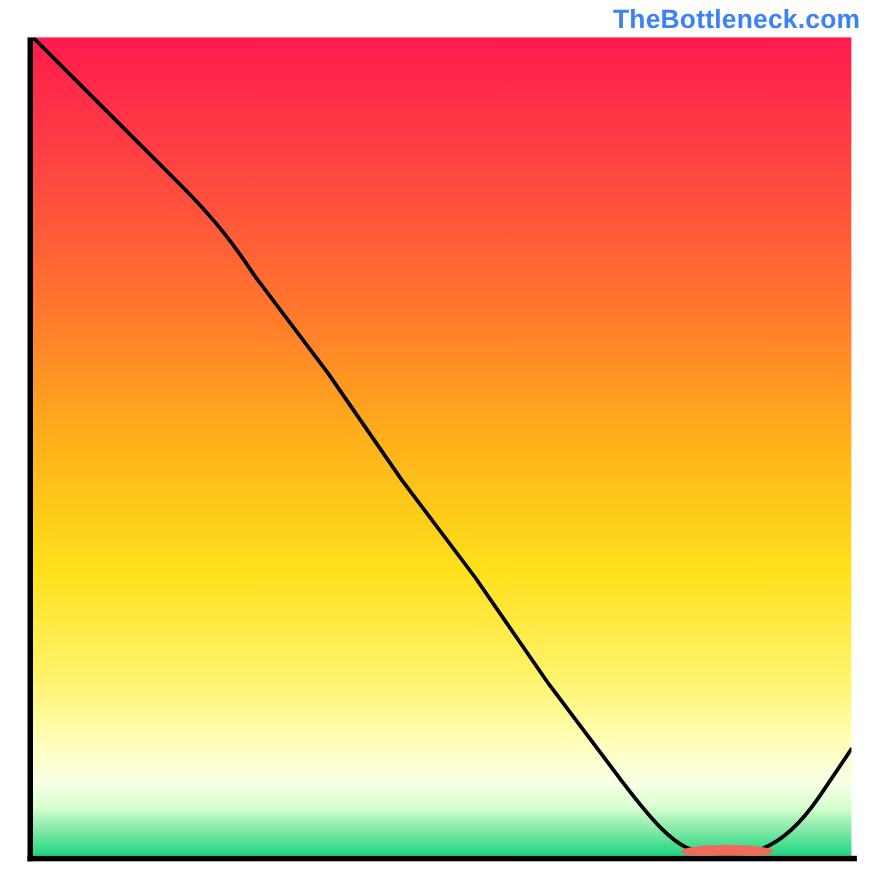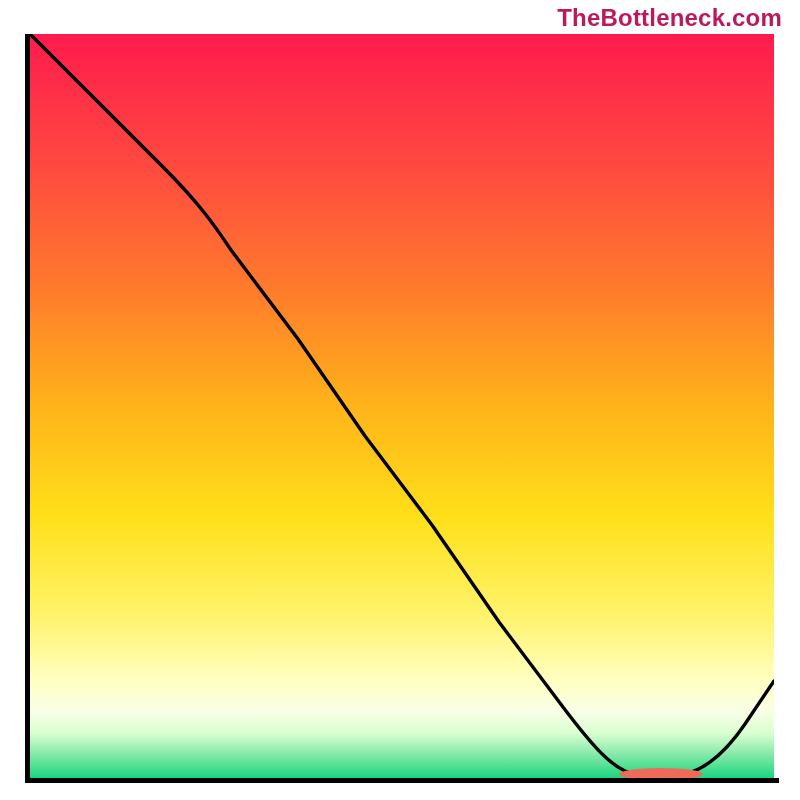--- a/index.html
+++ b/index.html
@@ -15,21 +15,21 @@
     position: relative;
     width: 800px;
     height: 800px;
   }
   .watermark {
     position: absolute;
     top: 4px;
     right: 18px;
     font-size: 24px;
     font-weight: 600;
-    color: #be185d;
+    color: #3b82f6;
     letter-spacing: 0.2px;
   }
   .plot-area {
     position: absolute;
     left: 30px;
     top: 34px;
     width: 744px;
     height: 744px;
   }
   

